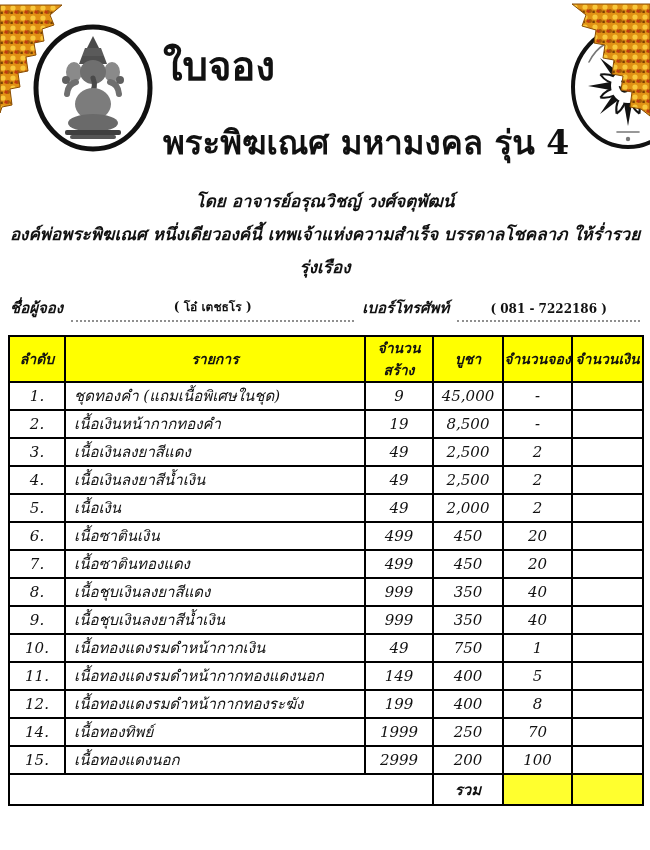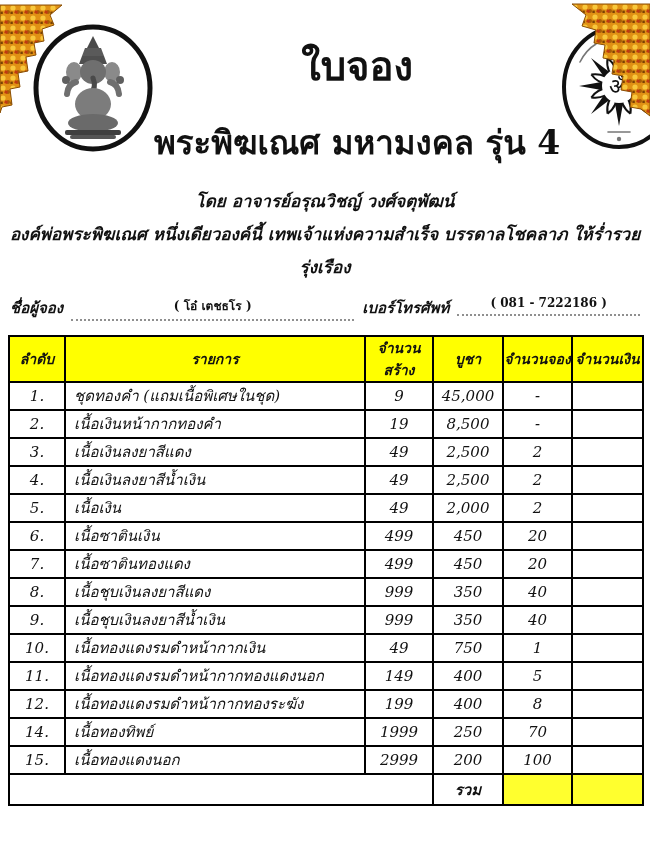--- a/index.html
+++ b/index.html
@@ -13,28 +13,28 @@
     overflow: hidden;
     font-family: "DejaVu Sans", sans-serif;
     color: #111;
   }
   .corner { position: absolute; top: 0; }
   .corner.tl { left: 0; width: 62px; height: 118px; }
   .corner.tr { right: 0; width: 78px; height: 120px; }
 
   .header { display: flex; align-items: flex-start; padding: 24px 24px 0 32px; }
   .oval-frame { flex: 0 0 auto; }
-  .titles { flex: 1 1 auto; text-align: center; padding-top: 10px; }
+  .titles { flex: 1 1 auto; text-align: left; padding-top: 10px; margin-left: 9px; }
   .title { font-size: 40px; font-weight: bold; font-family: "DejaVu Serif", serif; }
   .subtitle { font-size: 33px; font-weight: bold; font-family: "DejaVu Serif", serif; margin-top: 18px; white-space: nowrap; }
 
   .desc { margin-top: 16px; text-align: center; font-size: 17px; line-height: 33px;
           font-style: italic; font-weight: 600; font-family: "DejaVu Serif", serif; }
 
-  .form-row { display: flex; align-items: flex-start; margin: 12px 10px 0 10px; gap: 8px;
+  .form-row { display: flex; align-items: flex-end; margin: 12px 10px 0 10px; gap: 8px;
               font-family: "DejaVu Serif", serif; }
   .form-label { font-size: 15px; font-weight: 600; font-style: italic; white-space: nowrap; padding-bottom: 2px; }
   .fill { border-bottom: 2px dotted #8f8f8f; text-align: center; font-size: 12px;
           font-weight: 600; padding-bottom: 4px; }
   .fill-name { flex: 1.55; }
   .fill-phone { flex: 1; }
 
   table.order { margin: 13px 8px 0 8px; width: 634px; border-collapse: collapse; table-layout: fixed; }
   table.order col.c1 { width: 56px; }
   table.order col.c2 { width: 300px; }

